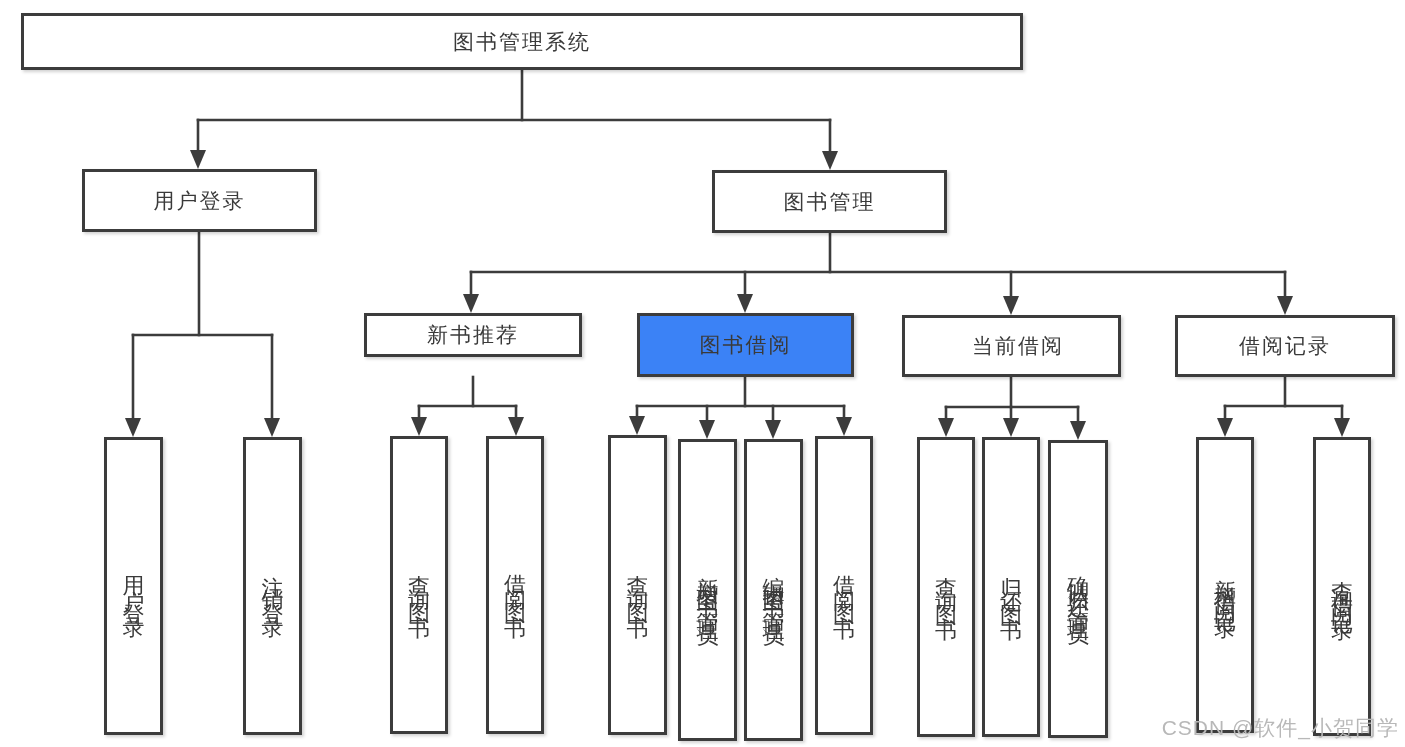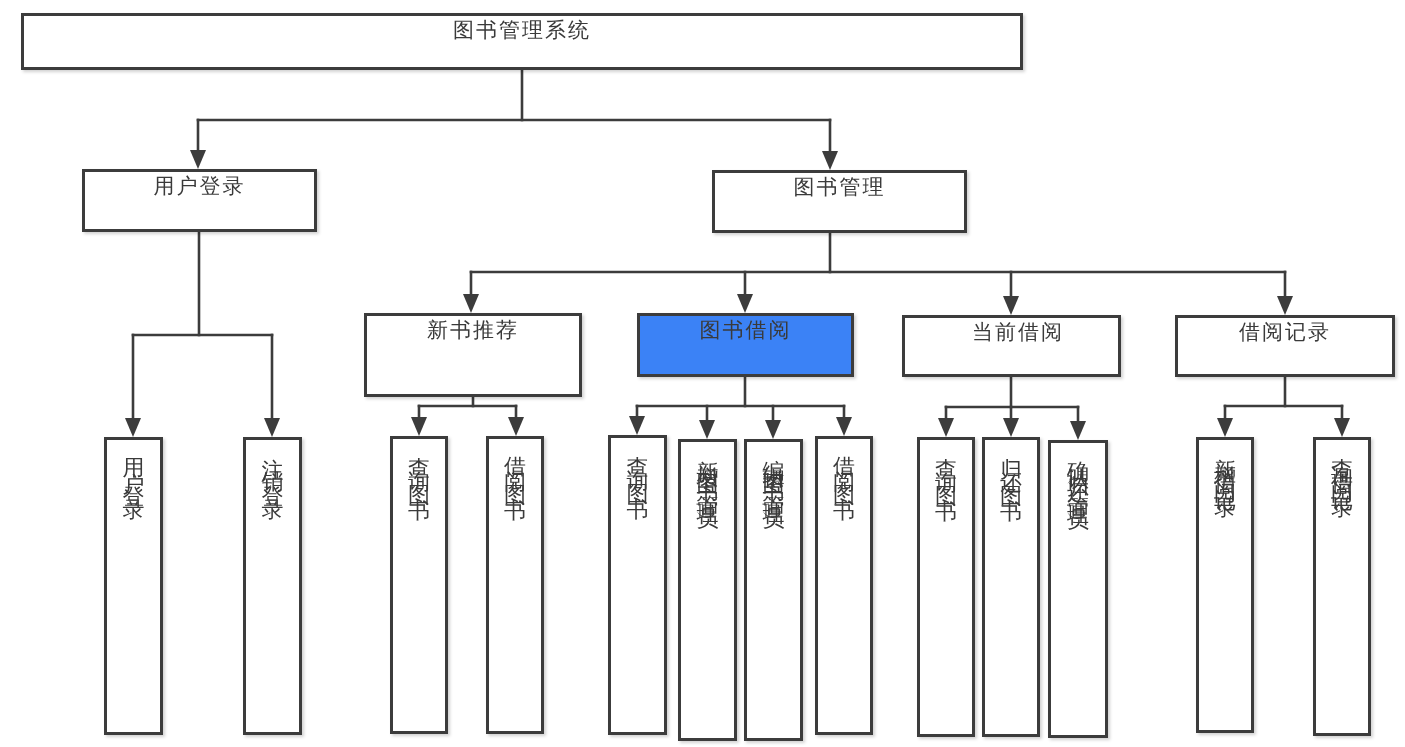--- a/index.html
+++ b/index.html
@@ -15,21 +15,21 @@
     position: absolute;
     left: 0; top: 0;
     width: 1405px; height: 747px;
   }
   .node {
     position: absolute;
     box-sizing: border-box;
     border: 3px solid #3c3c3c;
     background: #ffffff;
     display: flex;
-    align-items: flex-start;
+    align-items: center;
     justify-content: center;
     box-shadow: 2px 2px 3px rgba(0,0,0,0.18);
   }
   .node .label {
     font-size: 21px;
     color: #3a3a3a;
     letter-spacing: 2px;
     white-space: nowrap;
     text-align: center;
   }
@@ -107,24 +107,24 @@
       <line x1="1342" y1="406" x2="1342" y2="421" stroke="#3c3c3c" stroke-width="2.6" stroke-linecap="square"></line>
       <polygon points="1334,418 1350,418 1342,437" fill="#3c3c3c"></polygon>
     </svg>
   <div id="nodes-layer">
       <div class="node" style="left: 21px; top: 13px; width: 1002px; height: 57px; border-color: rgb(60, 60, 60); background: rgb(255, 255, 255);">
         <span class="label" style="color: rgb(58, 58, 58);">图书管理系统</span>
       </div>
       <div class="node" style="left: 82px; top: 169px; width: 235px; height: 63px; border-color: rgb(60, 60, 60); background: rgb(255, 255, 255);">
         <span class="label" style="color: rgb(58, 58, 58);">用户登录</span>
       </div>
-      <div class="node" style="left: 712px; top: 170px; width: 255px; height: 63px; border-color: rgb(60, 60, 60); background: rgb(255, 255, 255);">
+      <div class="node" style="left: 712px; top: 170px; width: 235px; height: 63px; border-color: rgb(60, 60, 60); background: rgb(255, 255, 255);">
         <span class="label" style="color: rgb(58, 58, 58);">图书管理</span>
       </div>
-      <div class="node" style="left: 364px; top: 313px; width: 218px; height: 84px; border-color: rgb(60, 60, 60); background: rgb(255, 255, 255);">
+      <div class="node" style="left: 364px; top: 313px; width: 218px; height: 44px; border-color: rgb(60, 60, 60); background: rgb(255, 255, 255);">
         <span class="label" style="color: rgb(58, 58, 58);">新书推荐</span>
       </div>
       <div class="node" style="left: 637px; top: 313px; width: 217px; height: 64px; border-color: rgb(60, 60, 60); background: #3b82f6;">
         <span class="label" style="color: rgb(58, 58, 58);">图书借阅</span>
       </div>
       <div class="node" style="left: 902px; top: 315px; width: 219px; height: 62px; border-color: rgb(60, 60, 60); background: rgb(255, 255, 255);">
         <span class="label" style="color: rgb(58, 58, 58); margin-left: 13px;">当前借阅</span>
       </div>
       <div class="node" style="left: 1175px; top: 315px; width: 220px; height: 62px; border-color: rgb(60, 60, 60); background: rgb(255, 255, 255);">
         <span class="label" style="color: rgb(58, 58, 58);">借阅记录</span>
@@ -162,13 +162,14 @@
       <div class="node vertical" style="left: 1048px; top: 440px; width: 60px; height: 298px; border-color: rgb(60, 60, 60); background: rgb(255, 255, 255);">
         <span class="label" style="color: rgb(58, 58, 58); letter-spacing: 7px;">确认归还（管理员）</span>
       </div>
       <div class="node vertical" style="left: 1196px; top: 437px; width: 58px; height: 296px; border-color: rgb(60, 60, 60); background: rgb(255, 255, 255);">
         <span class="label" style="color: rgb(58, 58, 58); letter-spacing: 8px;">新增借阅记录</span>
       </div>
       <div class="node vertical" style="left: 1313px; top: 437px; width: 58px; height: 299px; border-color: rgb(60, 60, 60); background: rgb(255, 255, 255);">
         <span class="label" style="color: rgb(58, 58, 58); letter-spacing: 8px;">查询借阅记录</span>
       </div>
     </div>
+  <div class="watermark">CSDN @软件_小贺同学</div>
 </div>
 
 </body></html>

